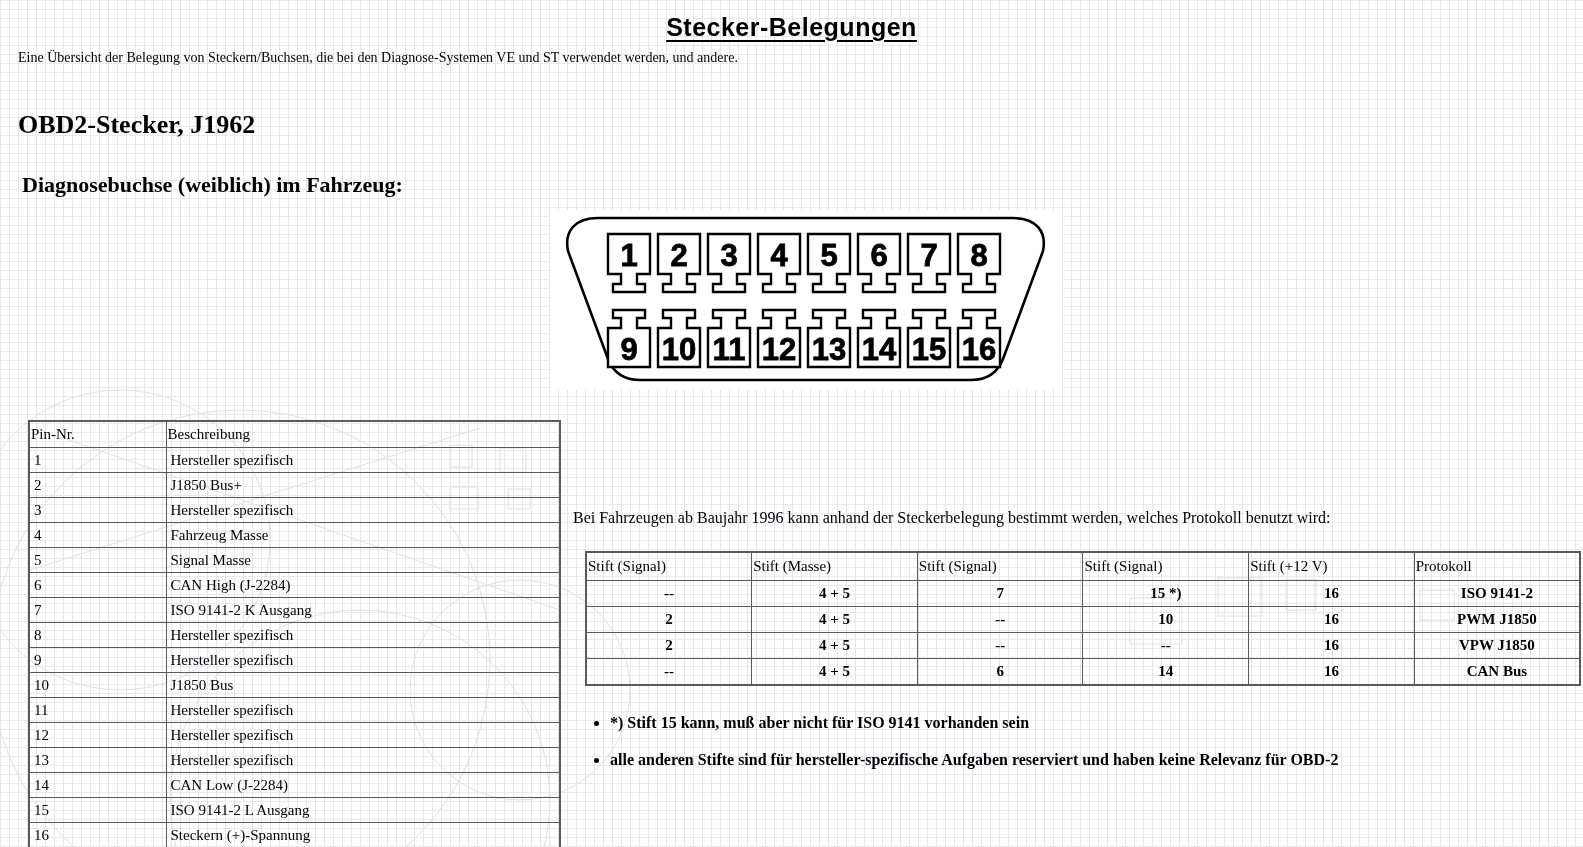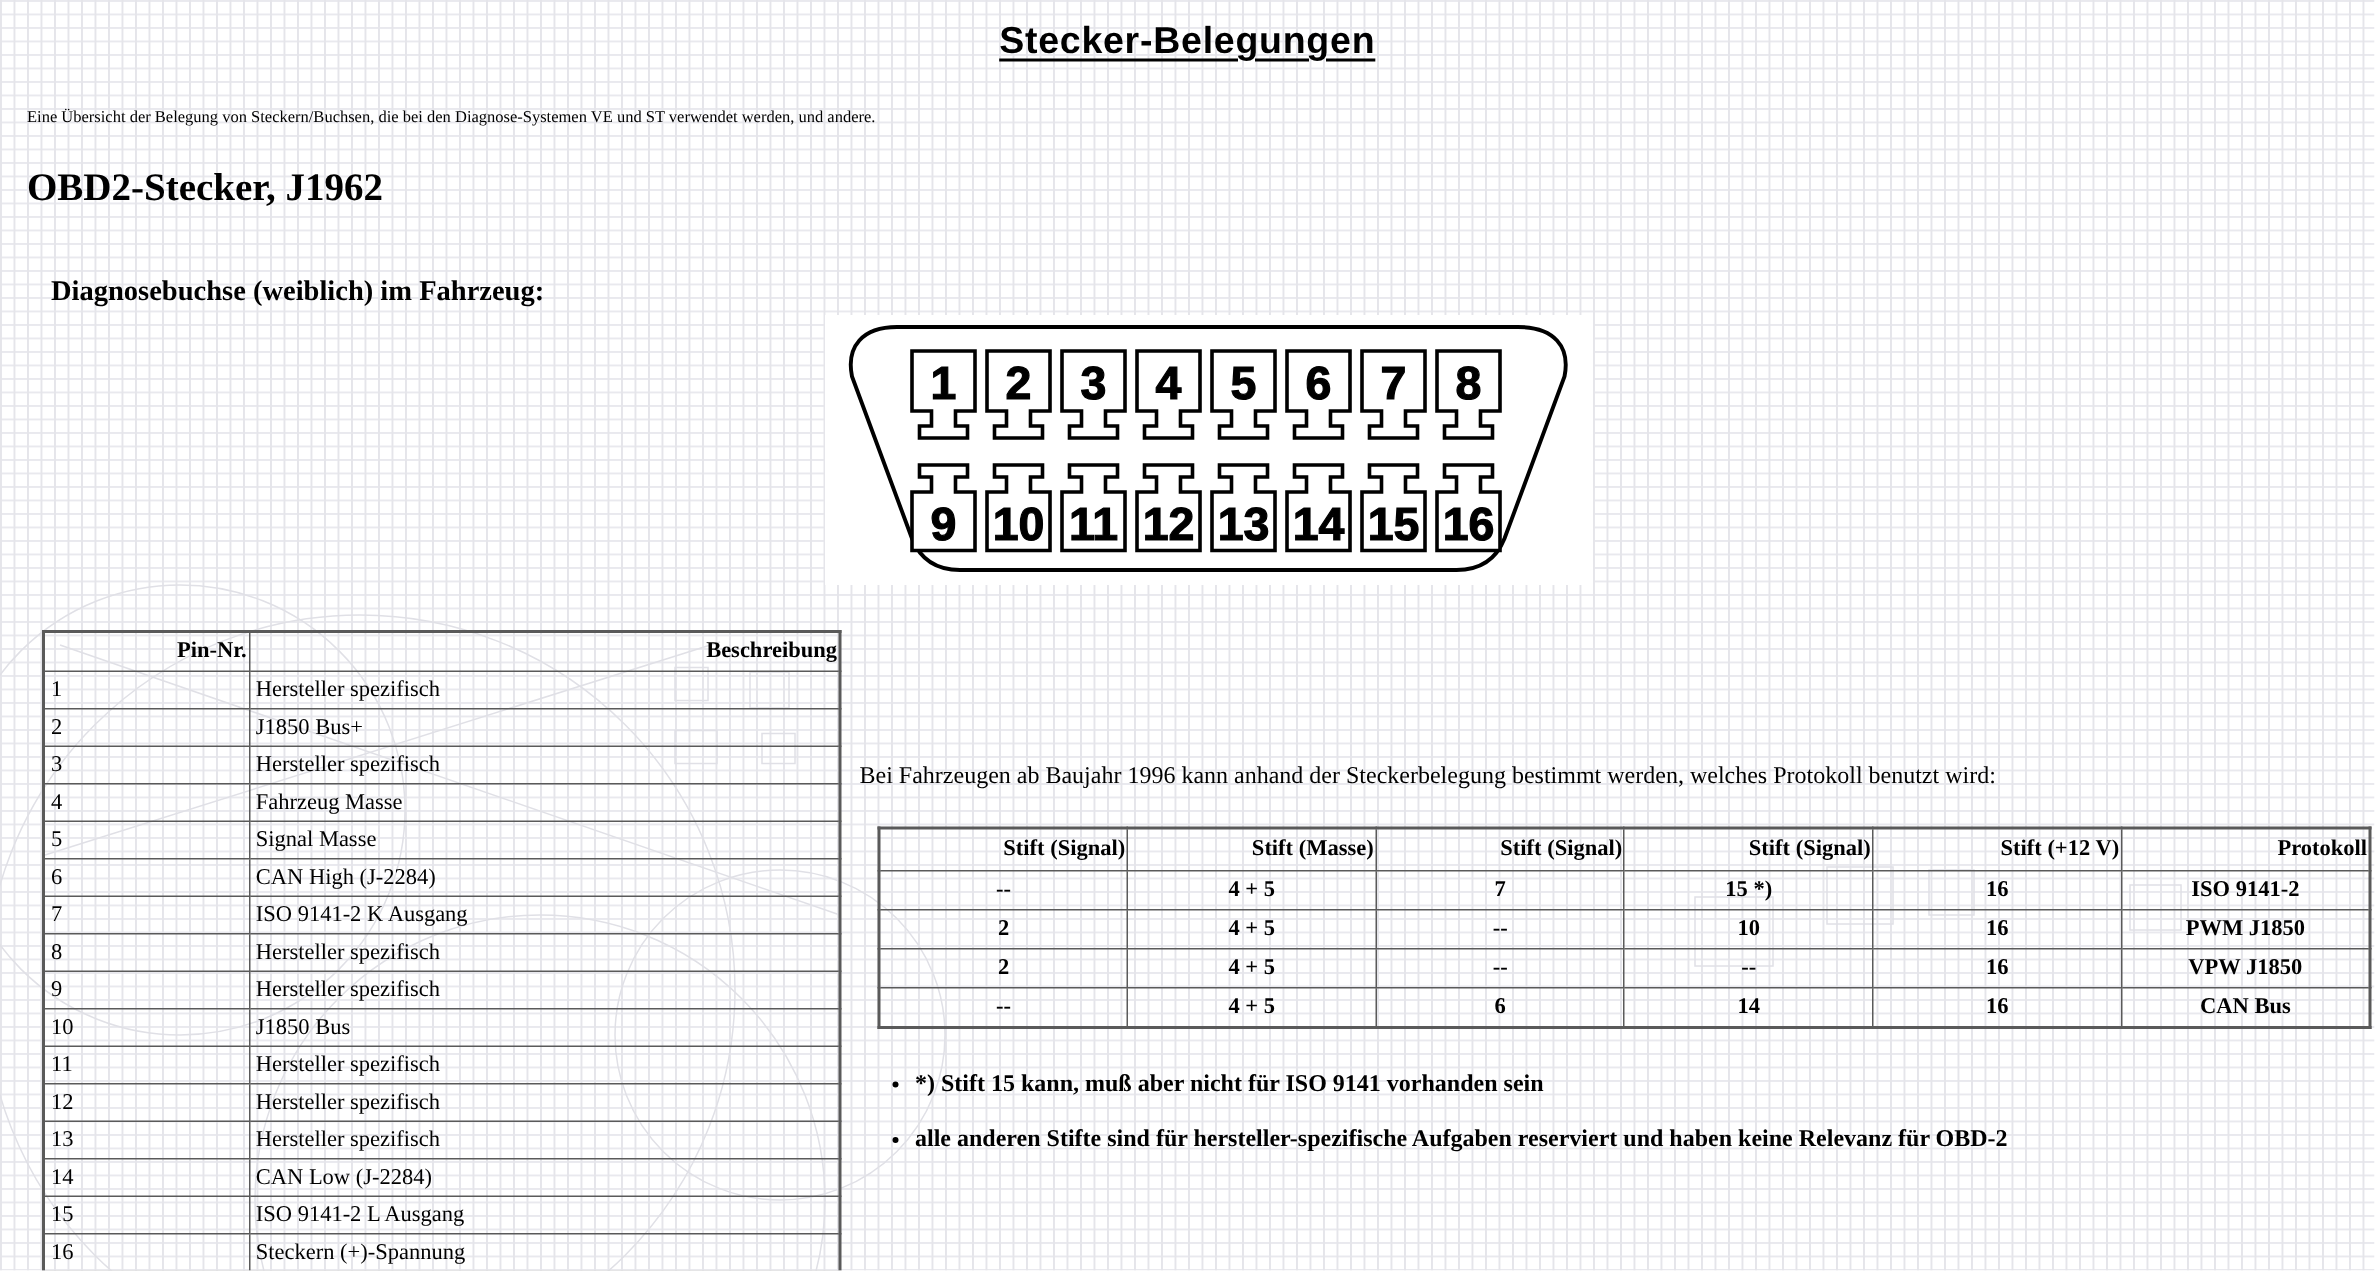--- a/index.html
+++ b/index.html
@@ -11,34 +11,34 @@
       linear-gradient(to bottom,#e9e9ee 1px,transparent 1px);
     background-size:9px 9px;
   }
   .watermark{position:absolute;left:0;top:0;z-index:0;pointer-events:none;}
   .watermark *{fill:none;stroke:#e0e0e6;stroke-width:1;}
   .layer{position:relative;z-index:1;}
 
   .title{position:absolute;top:13px;left:0;width:100%;margin:0;text-align:center;
     font-family:"Liberation Sans", sans-serif;font-size:25px;font-weight:bold;
     text-decoration:underline;text-decoration-thickness:2px;text-underline-offset:4px;letter-spacing:.5px;}
-  .intro{position:absolute;top:72px;left:18px;margin:0;font-size:11px;}
+  .intro{position:absolute;top:50px;left:18px;margin:0;font-size:14px;}
   .heading2{position:absolute;top:110px;left:18px;margin:0;font-size:26px;font-weight:bold;}
-  .heading3{position:absolute;top:168px;left:18px;margin:16px;font-size:19px;font-weight:bold;}
+  .heading3{position:absolute;top:168px;left:18px;margin:4px;font-size:22px;font-weight:bold;}
 
   .connector{position:absolute;left:550px;top:210px;width:512px;height:180px;background:#fff;}
   .connector svg{display:block;}
   .connector .outline{fill:#fff;stroke:#000;stroke-width:2.6px;}
   #pins path{fill:#fff;stroke:#000;stroke-width:2.4px;}
   #pins text{font-family:"Liberation Sans", sans-serif;font-size:31px;font-weight:bold;
     text-anchor:middle;fill:#000;stroke:#000;stroke-width:.8px;}
 
   table{border-collapse:collapse;background:transparent;table-layout:fixed;}
   th,td{border:1px solid #5a5a5a;font-size:15px;overflow:hidden;white-space:nowrap;}
-  th{font-weight:bold;text-align:right;}
+  th{font-weight:normal;text-align:left;}
 
   .pin-table{position:absolute;left:28px;top:420px;width:533px;border:2px solid #5a5a5a;}
   .pin-table th{height:23px;}
   .pin-table td{height:24px;padding:0 4px;text-align:left;font-weight:normal;}
 
   .protocol-intro{position:absolute;top:509px;left:573px;margin:0;font-size:16px;}
   .protocol-table{position:absolute;left:585px;top:551px;width:996px;border:2px solid #5a5a5a;padding-left:12px;}
   .protocol-table th{height:25px;}
   .protocol-table td{height:23px;text-align:center;font-weight:bold;}
 

